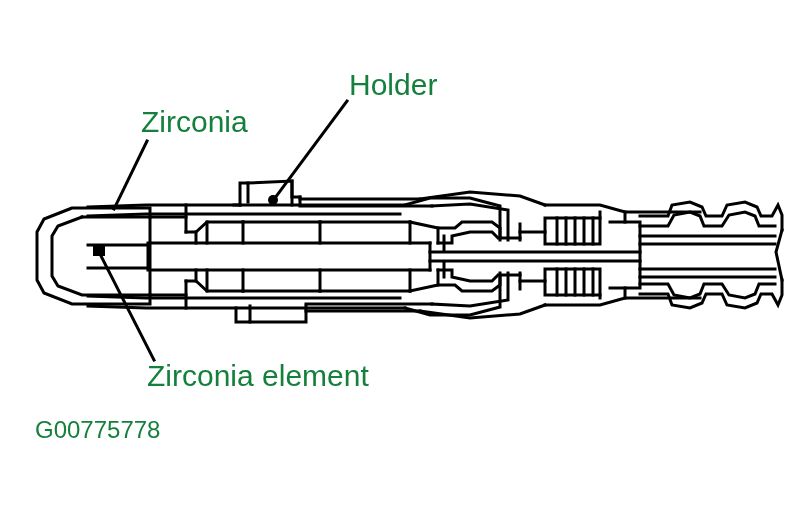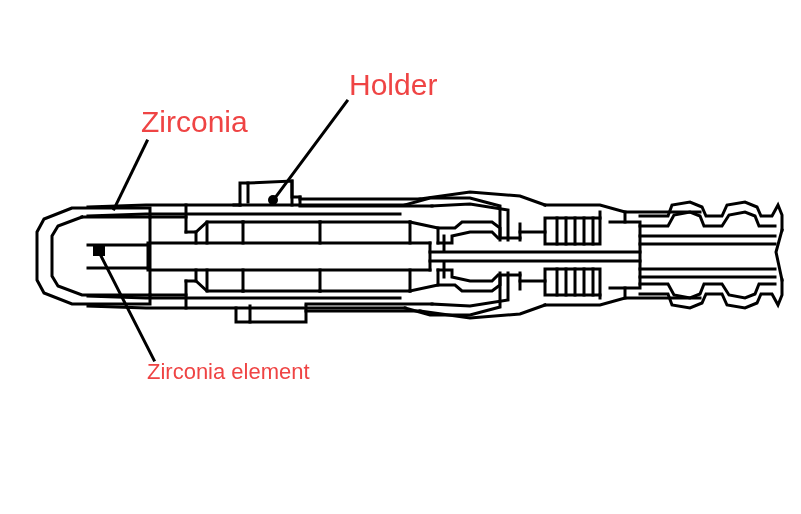--- a/index.html
+++ b/index.html
@@ -22,40 +22,40 @@
     position: absolute;
     left: 0;
     top: 0;
     width: 801px;
     height: 514px;
     display: block;
   }
   .diagram-label {
     position: absolute;
     white-space: nowrap;
-    color: #ef4444;
+    color: #15803d;
     font-family: "Liberation Sans", sans-serif;
     font-weight: 400;
     line-height: 1;
     letter-spacing: 0px;
   }
   #label-holder {
     left: 349px;
     top: 70px;
     font-size: 30px;
   }
   #label-protector {
     left: 141px;
     top: 107px;
     font-size: 30px;
   }
   #label-zirconia {
     left: 147px;
     top: 361px;
-    font-size: 22px;
+    font-size: 30px;
   }
   #figure-id {
     left: 35px;
     top: 418px;
     font-size: 24px;
     font-family: "Liberation Sans", sans-serif;
   }
 </style>
 </head>
 <body>
@@ -224,14 +224,15 @@
       <rect x="93" y="246" width="12" height="10"></rect>
     </g>
   </svg>
 
   <div class="diagram-label" id="label-holder">Holder</div>
 
   <div class="diagram-label" id="label-protector">Zirconia</div>
 
   <div class="diagram-label" id="label-zirconia">Zirconia element</div>
 
+  <div class="diagram-label" id="figure-id">G00775778</div>
 
 </div>
 
 </body></html>

